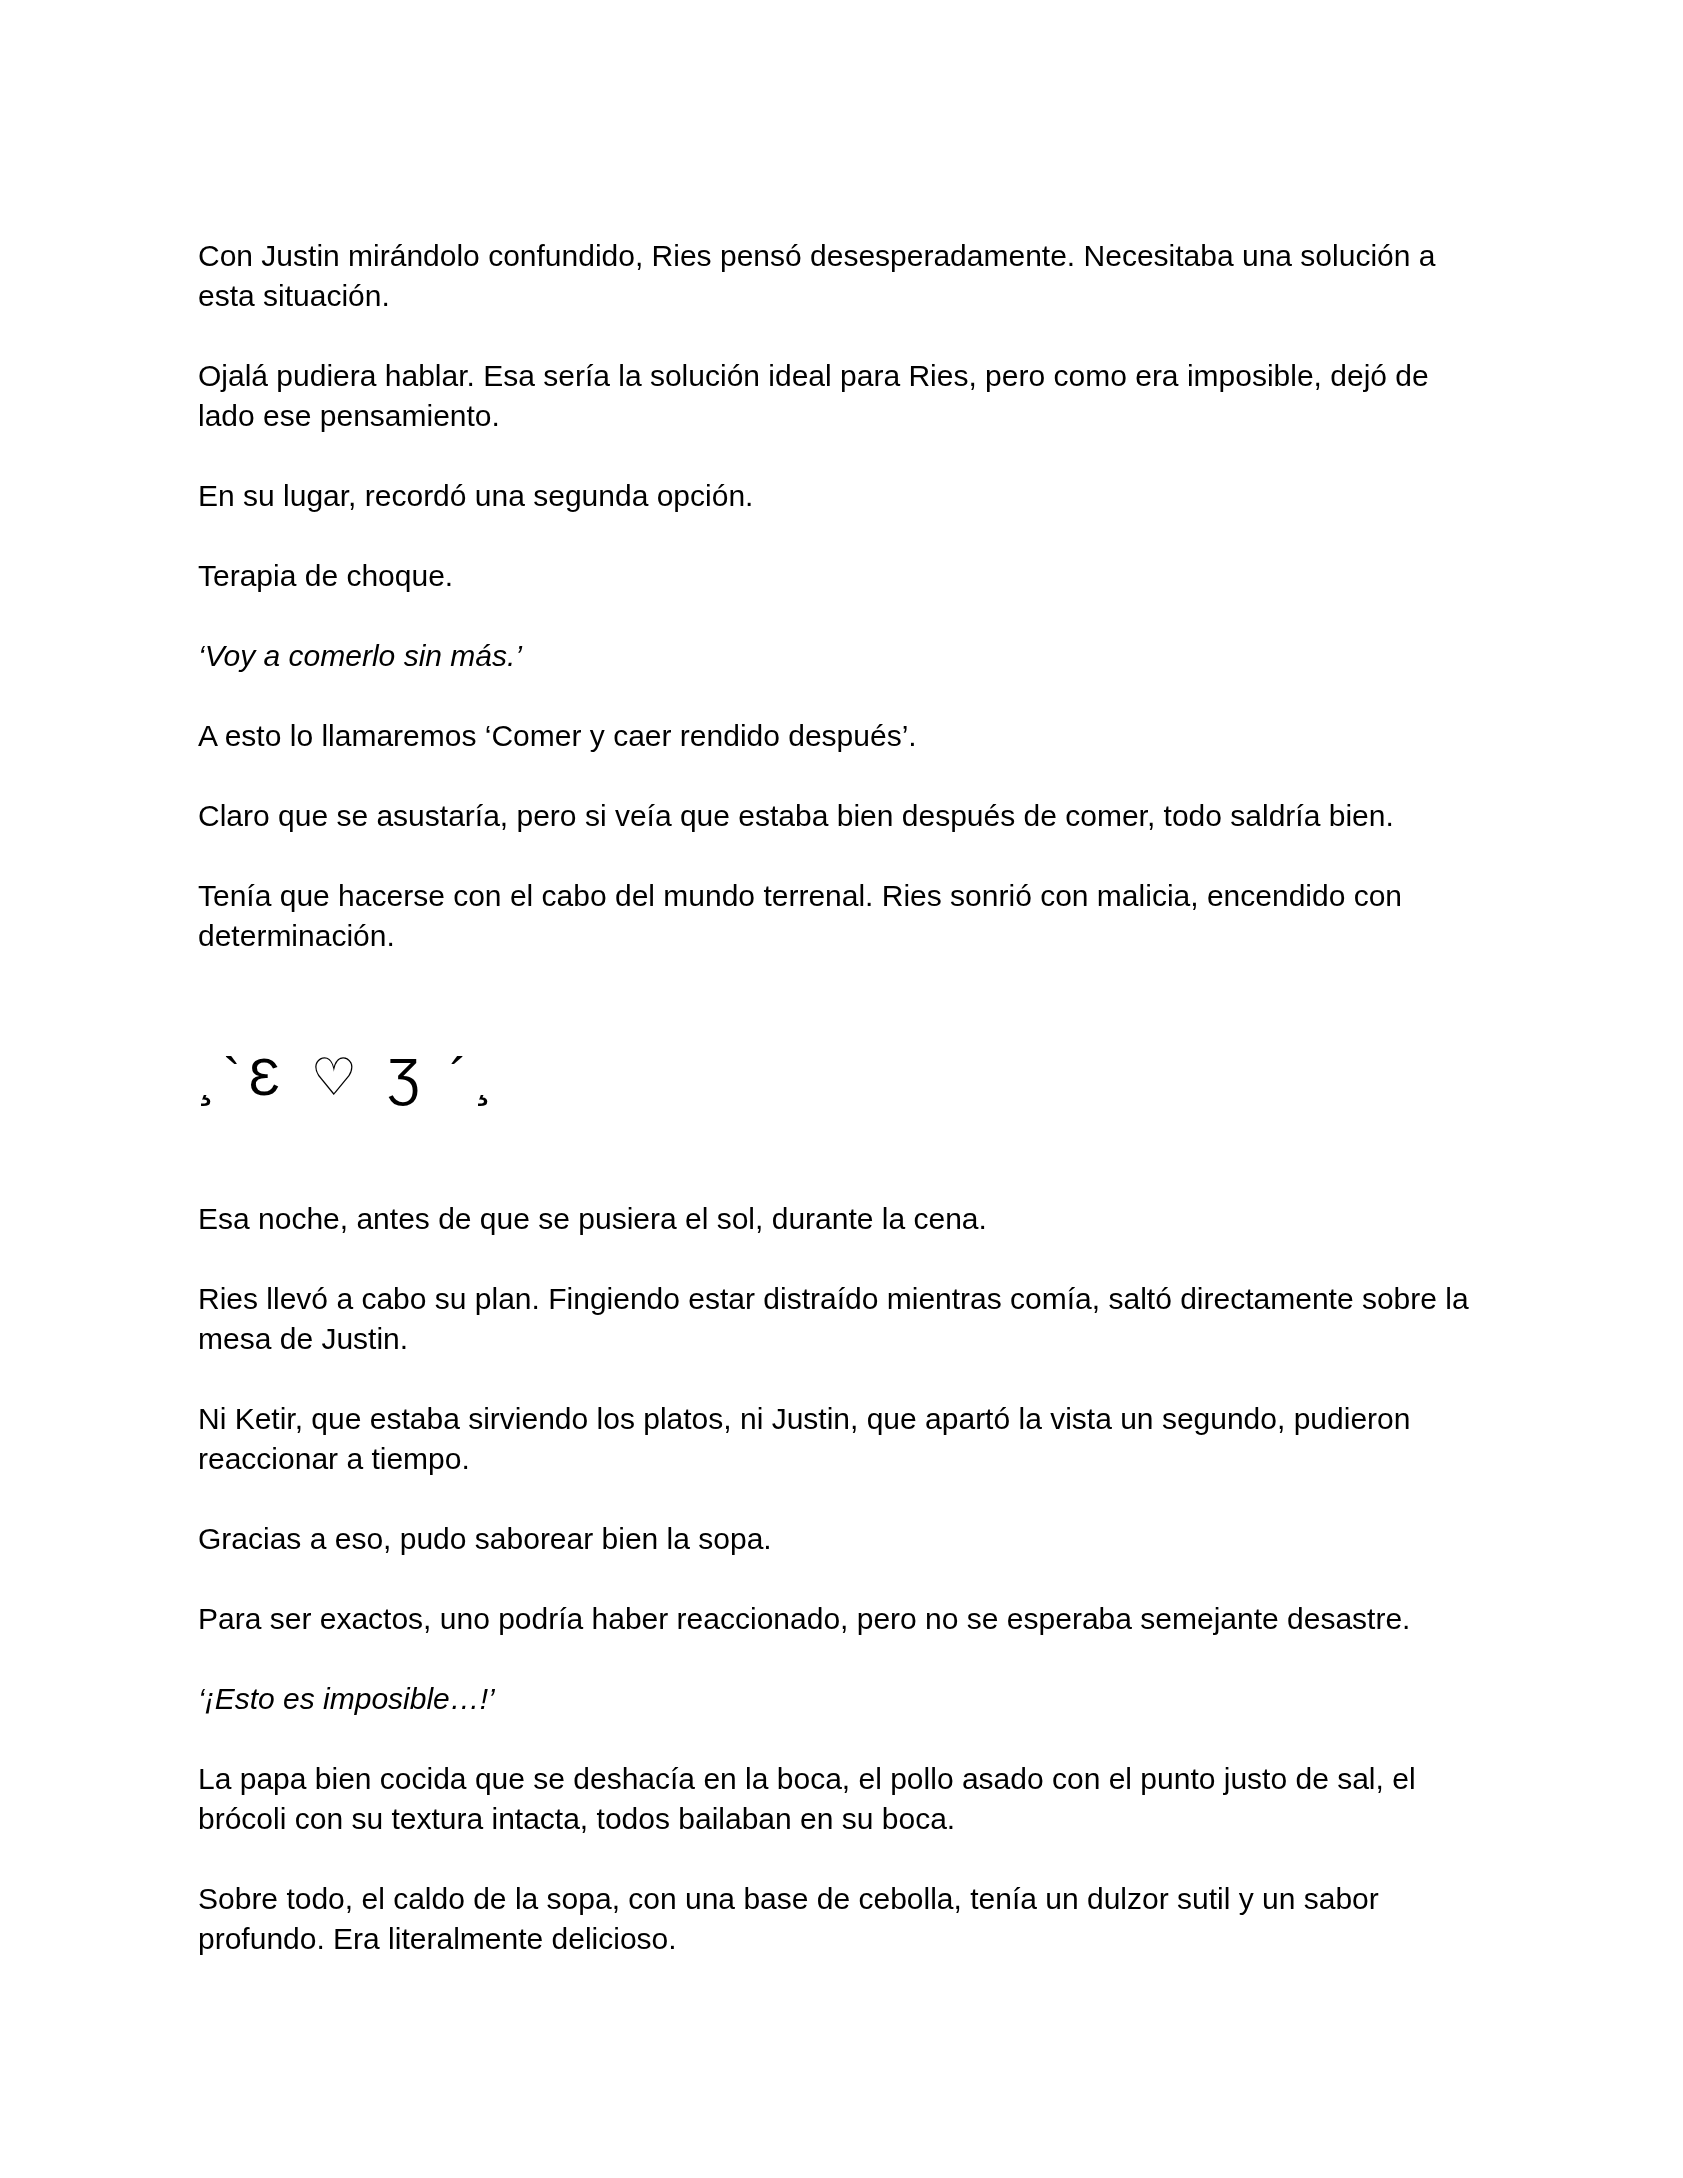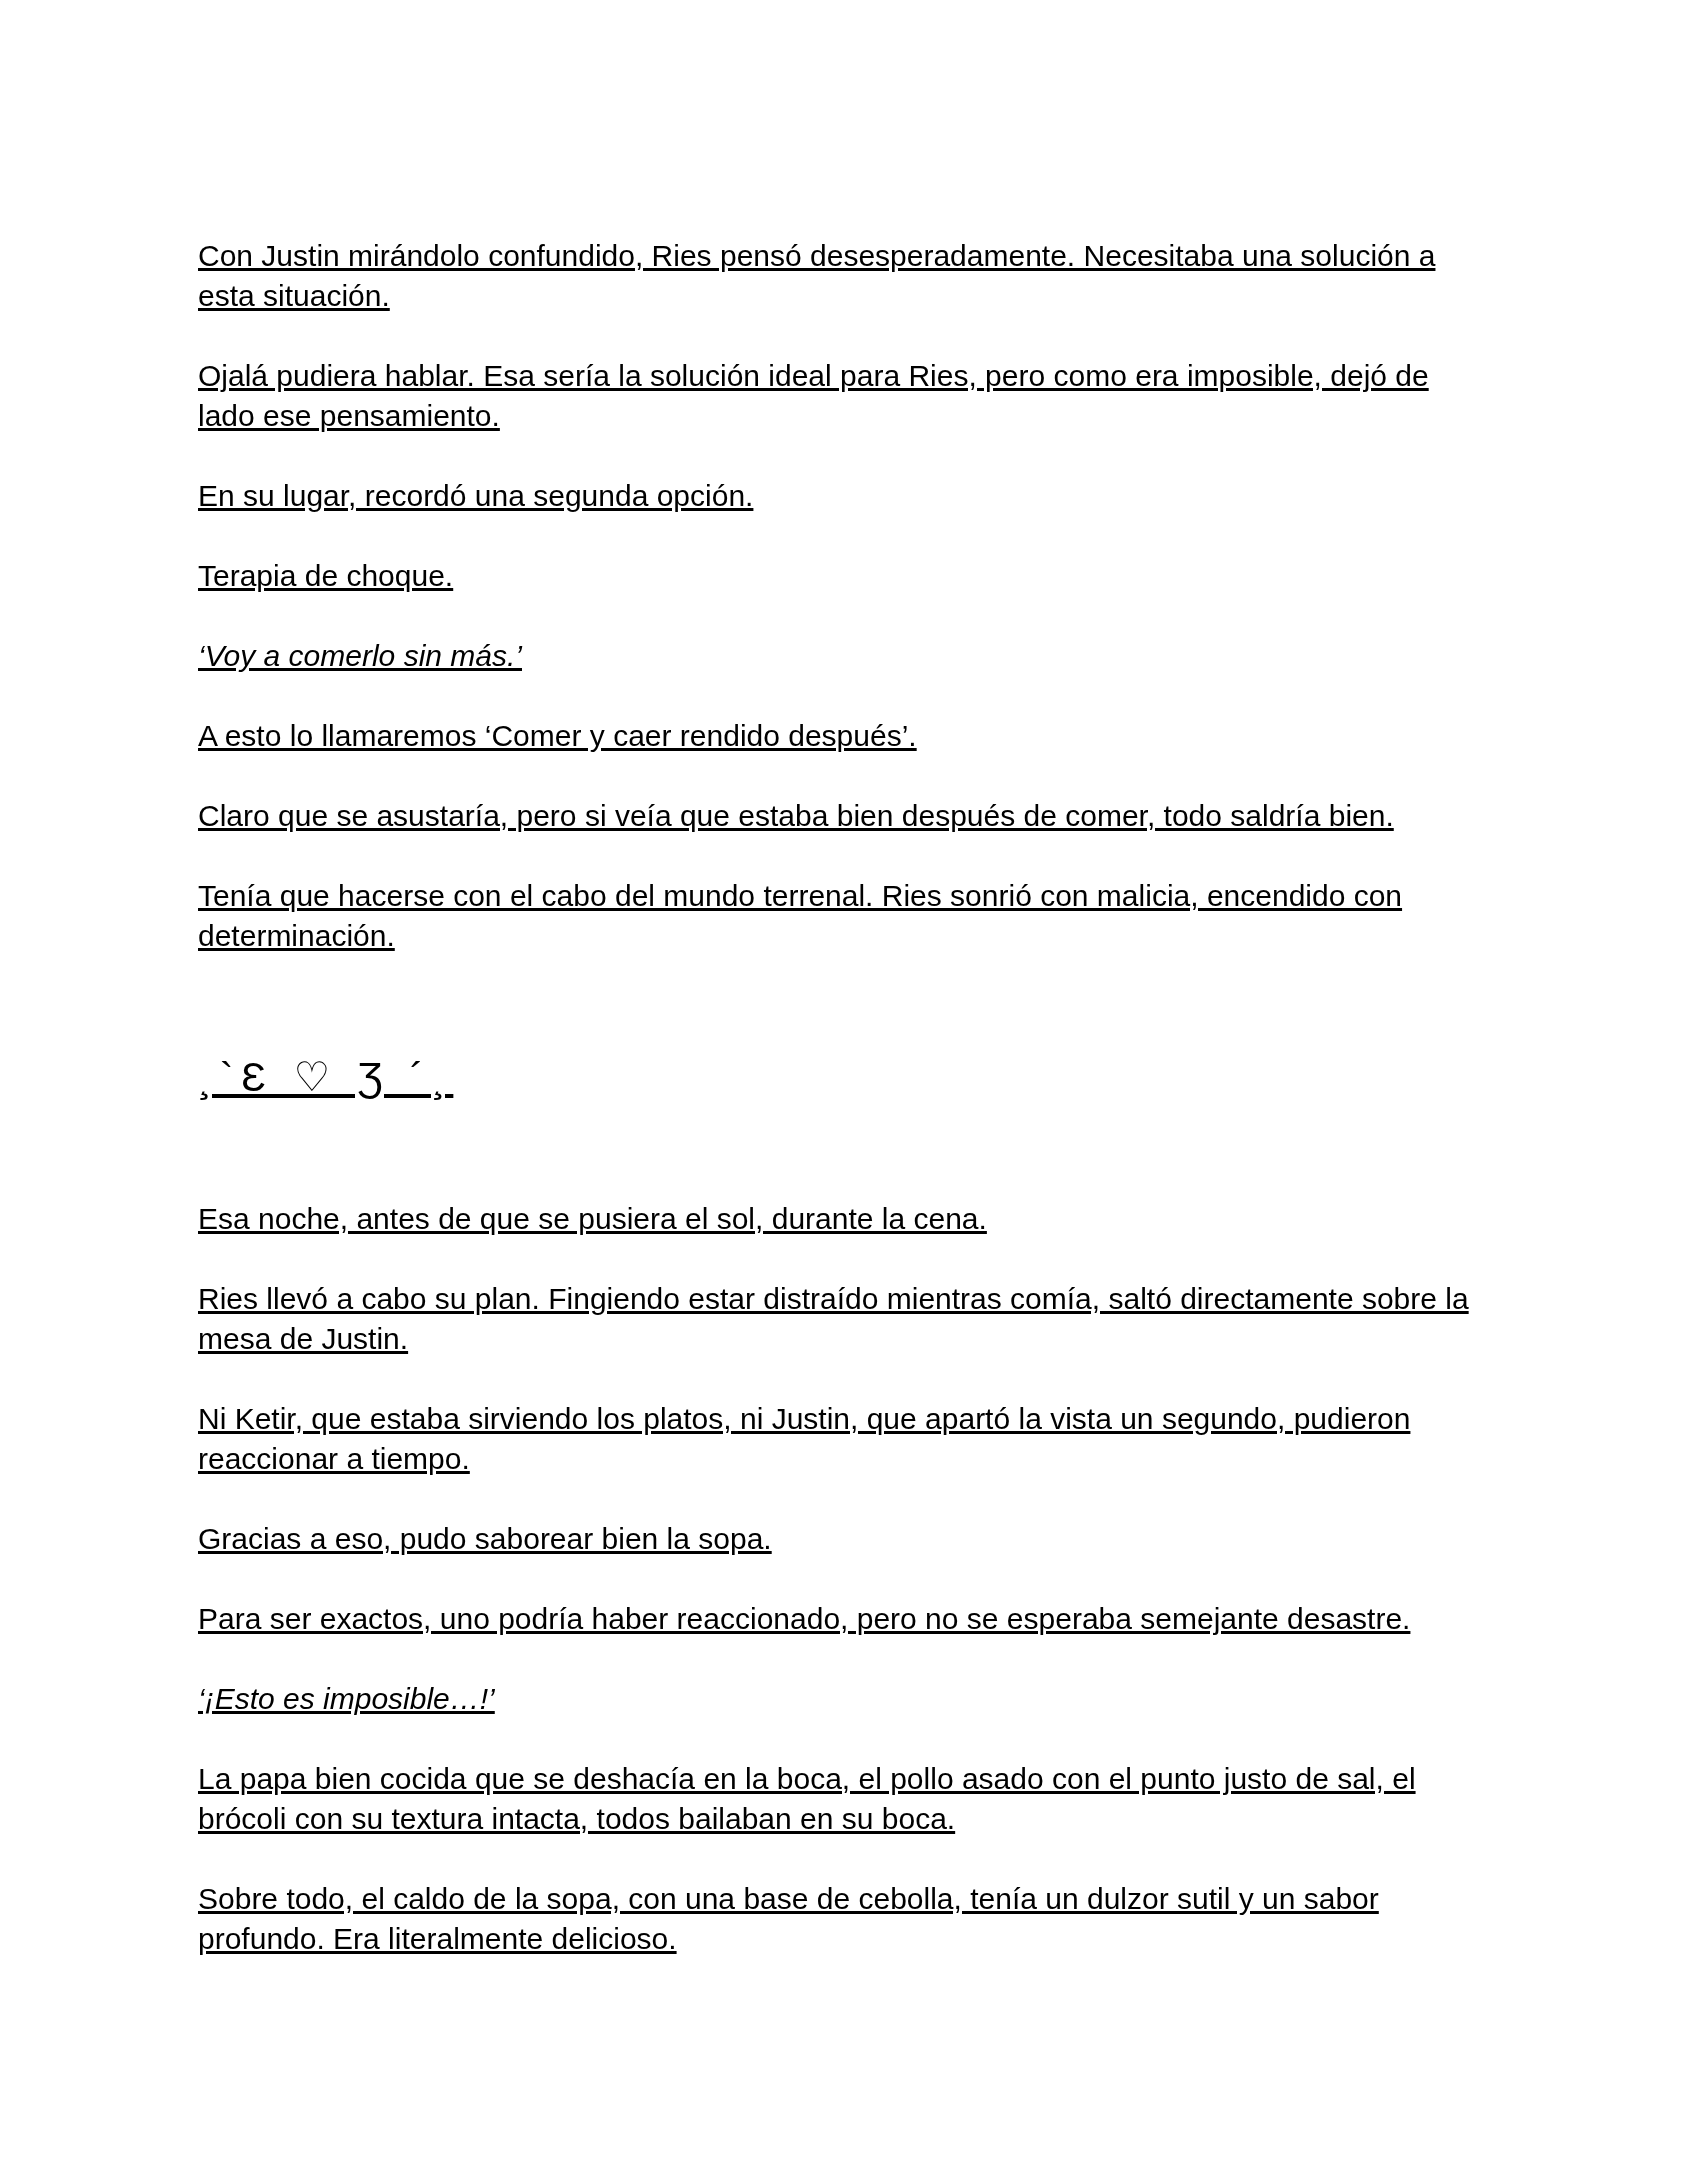--- a/index.html
+++ b/index.html
@@ -12,36 +12,35 @@
     position: relative;
     width: 1683px;
     height: 2178px;
     background: #ffffff;
     overflow: hidden;
   }
   .doc-body {
     box-sizing: border-box;
     padding: 236px 198px 0 198px;
     width: 1683px;
-    text-decoration: underline;
   }
   .para {
     margin: 0 0 40px 0;
     font-family: "Liberation Sans", sans-serif;
     font-size: 30px;
     line-height: 40px;
     color: #000000;
     white-space: pre-wrap;
     text-align: left;
   }
   .para.italic {
     font-style: italic;
   }
   .para.divider {
-    font-size: 41px;
+    font-size: 52px;
     line-height: 61px;
     letter-spacing: 8px;
     margin: 91px 0 91px 0;
     font-style: normal;
   }
 </style>
 </head>
 <body>
 
 <div class="page">

